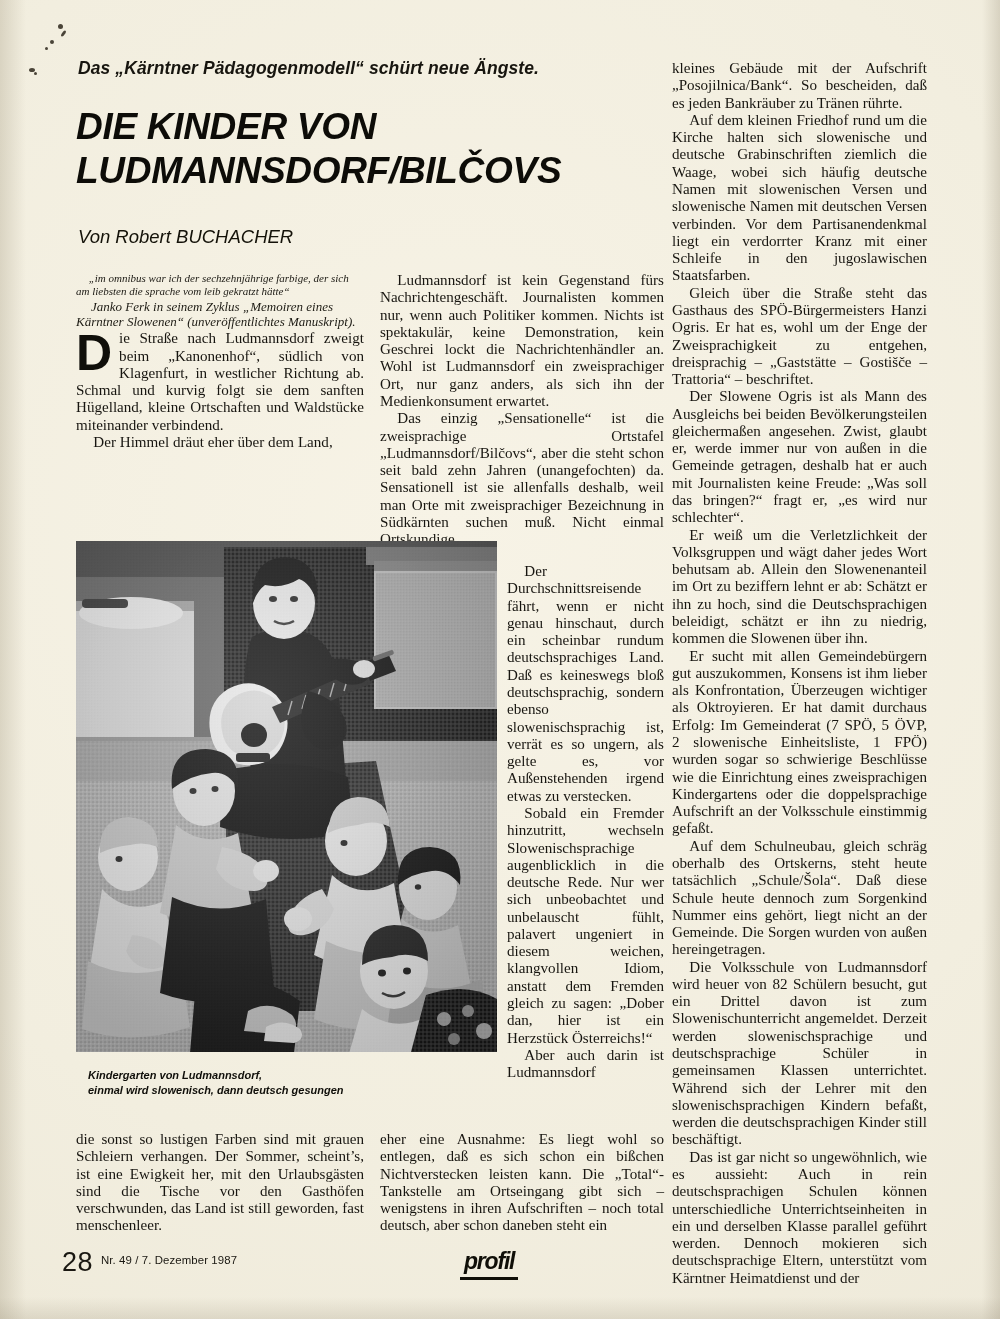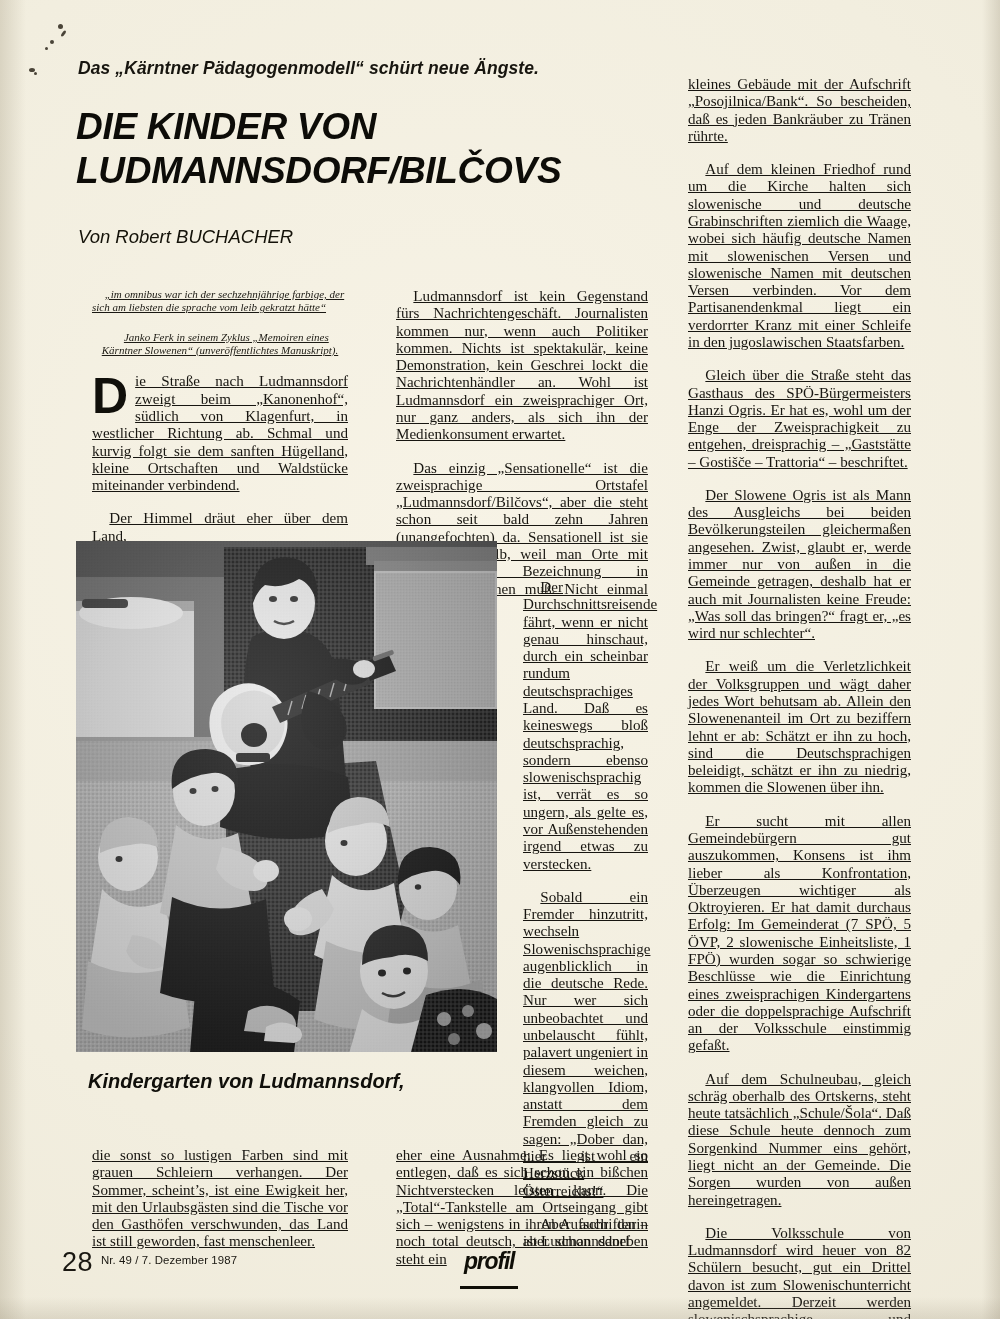--- a/index.html
+++ b/index.html
@@ -60,34 +60,34 @@
   }
 
   
   .col { position: absolute; color: #171510; }
   .body-text {
     font-family: "Liberation Serif", serif;
     font-size: 15.1px; line-height: 1.145;
     text-align: justify; hyphens: manual;
     -webkit-hyphens: manual;
   }
-  .body-text p { margin: 16px; text-indent: 1.15em; text-decoration: underline; }
+  .body-text p { margin: 0; text-indent: 1.15em; }
   .body-text p.noindent { text-indent: 0; }
 
   
   #col1 { left: 76px; top: 272px; width: 288px; }
   .epigraph {
     font-family: "Liberation Serif", serif;
     font-style: italic; font-size: 11px; line-height: 1.21;
     color: #1a1812; margin: 0 0 14px 0; text-align: left;
   }
   .epigraph-src {
     font-family: "Liberation Serif", serif;
-    font-style: italic; font-size: 11px; line-height: 1.22;
-    color: #1d1b14; margin: 0 0 30px 26px; text-align: center;
+    font-style: italic; font-size: 13px; line-height: 1.22;
+    color: #1d1b14; margin: 0 0 30px 26px; text-align: left;
   }
   .dropcap-para { position: relative; }
   .dropcap {
     float: left;
     font-family: "Liberation Sans", sans-serif;
     font-weight: 700; font-size: 50px; line-height: 0.82;
     padding: 3px 7px 0 0; color: #100f0a;
   }
   #col1-lower { left: 76px; top: 1131px; width: 288px; }
 
@@ -104,21 +104,21 @@
     position: absolute; left: 76px; top: 541px; width: 421px; height: 511px;
     overflow: hidden;
     background: #cfc9bb;
     filter: contrast(1.08) saturate(0);
   }
   .photo svg { display:block; }
   .caption {
     position: absolute; left: 88px; top: 1068px; width: 400px;
     font-family: "Liberation Sans", sans-serif;
     font-weight: 700; font-style: italic;
-    font-size: 20px; line-height: 1.32; color: #100f0a;
+    font-size: 11px; line-height: 1.32; color: #100f0a;
   }
 
   
   .folio {
     position: absolute; left: 62px; top: 1247px;
     font-family: "Liberation Sans", sans-serif;
     font-size: 27px; color: #1a1812; letter-spacing: 0.5px;
   }
   .issue {
     position: absolute; left: 101px; top: 1254px;
@@ -128,21 +128,21 @@
   .logo-text {
     font-family: "Liberation Sans", sans-serif;
     font-weight: 700; font-style: italic;
     font-size: 23px; letter-spacing: -1.2px;
     color: #100f08;
     background: transparent;
     line-height: 26px;
   }
   .logo-wrap {
     position: absolute; left: 460px; top: 1247px;
-    padding: 1px 4px 12px 4px;
+    padding: 1px 4px 3px 4px;
     border-bottom: 3px solid #100f08;
   }
 </style>
 </head>
 <body>
 
 <div class="paper"></div>
 
 <div class="page">
 
@@ -336,20 +336,21 @@
         <circle cx="378" cy="498" r="6" fill="#b0a897"></circle>
       </g>
 
       <rect x="0" y="0" width="421" height="511" fill="url(#softlight)"></rect>
       <rect x="0" y="0" width="421" height="511" fill="url(#grain)" opacity="0.10"></rect>
     </svg>
   </div>
 
   <div class="caption">
     <div>Kindergarten von Ludmannsdorf,</div>
+    <div>einmal wird slowenisch, dann deutsch gesungen</div>
   </div>
 
   <div class="folio">28</div>
   <div class="issue">Nr. 49 / 7. Dezember 1987</div>
   <div class="logo-wrap">
     <span class="logo-text">profil</span>
   </div>
 
 </div>
 

